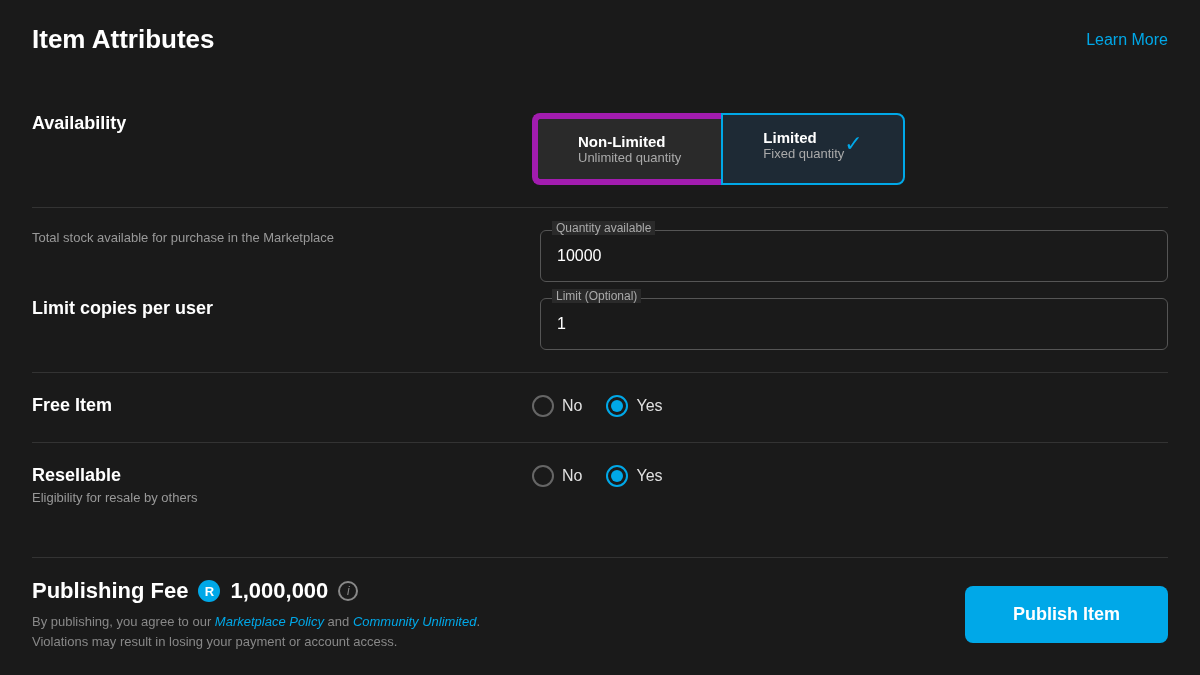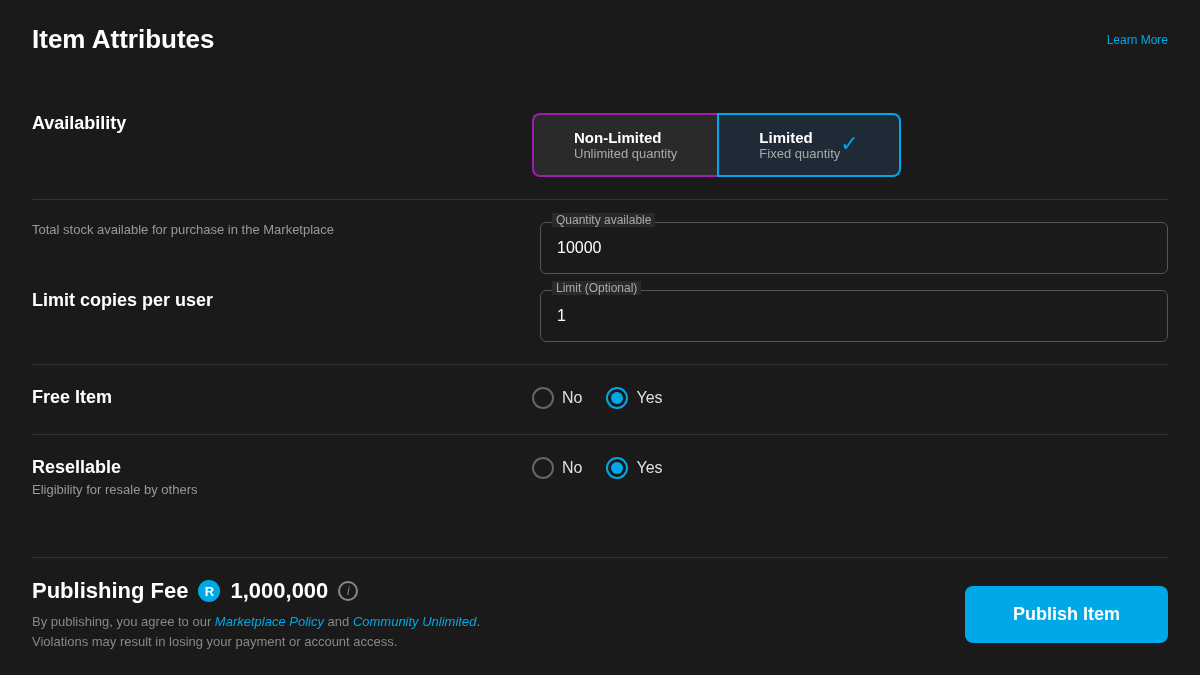--- a/index.html
+++ b/index.html
@@ -23,21 +23,21 @@
       align-items: center;
       margin-bottom: 40px;
     }
     .header-title {
       font-size: 26px;
       font-weight: 700;
       color: #ffffff;
     }
     .learn-more-link {
       color: #00a8e8;
-      font-size: 12px;
+      font-size: 16px;
       text-decoration: none;
       cursor: pointer;
     }
     .form-body {
       flex: 1;
       display: flex;
       flex-direction: column;
       gap: 0;
     }
     .form-row {
@@ -62,21 +62,21 @@
     }
     .form-control-col {
       flex: 1;
     }
     
     .availability-options {
       display: flex;
       gap: 0;
     }
     .avail-option {
-      border: 2px solid #a21caf;
+      border: 6px solid #a21caf;
       padding: 14px 40px;
       cursor: pointer;
       background: #2a2a2a;
       min-width: 180px;
     }
     .avail-option:first-child {
       border-radius: 8px 0 0 8px;
       border-right: none;
     }
     .avail-option:last-child {

